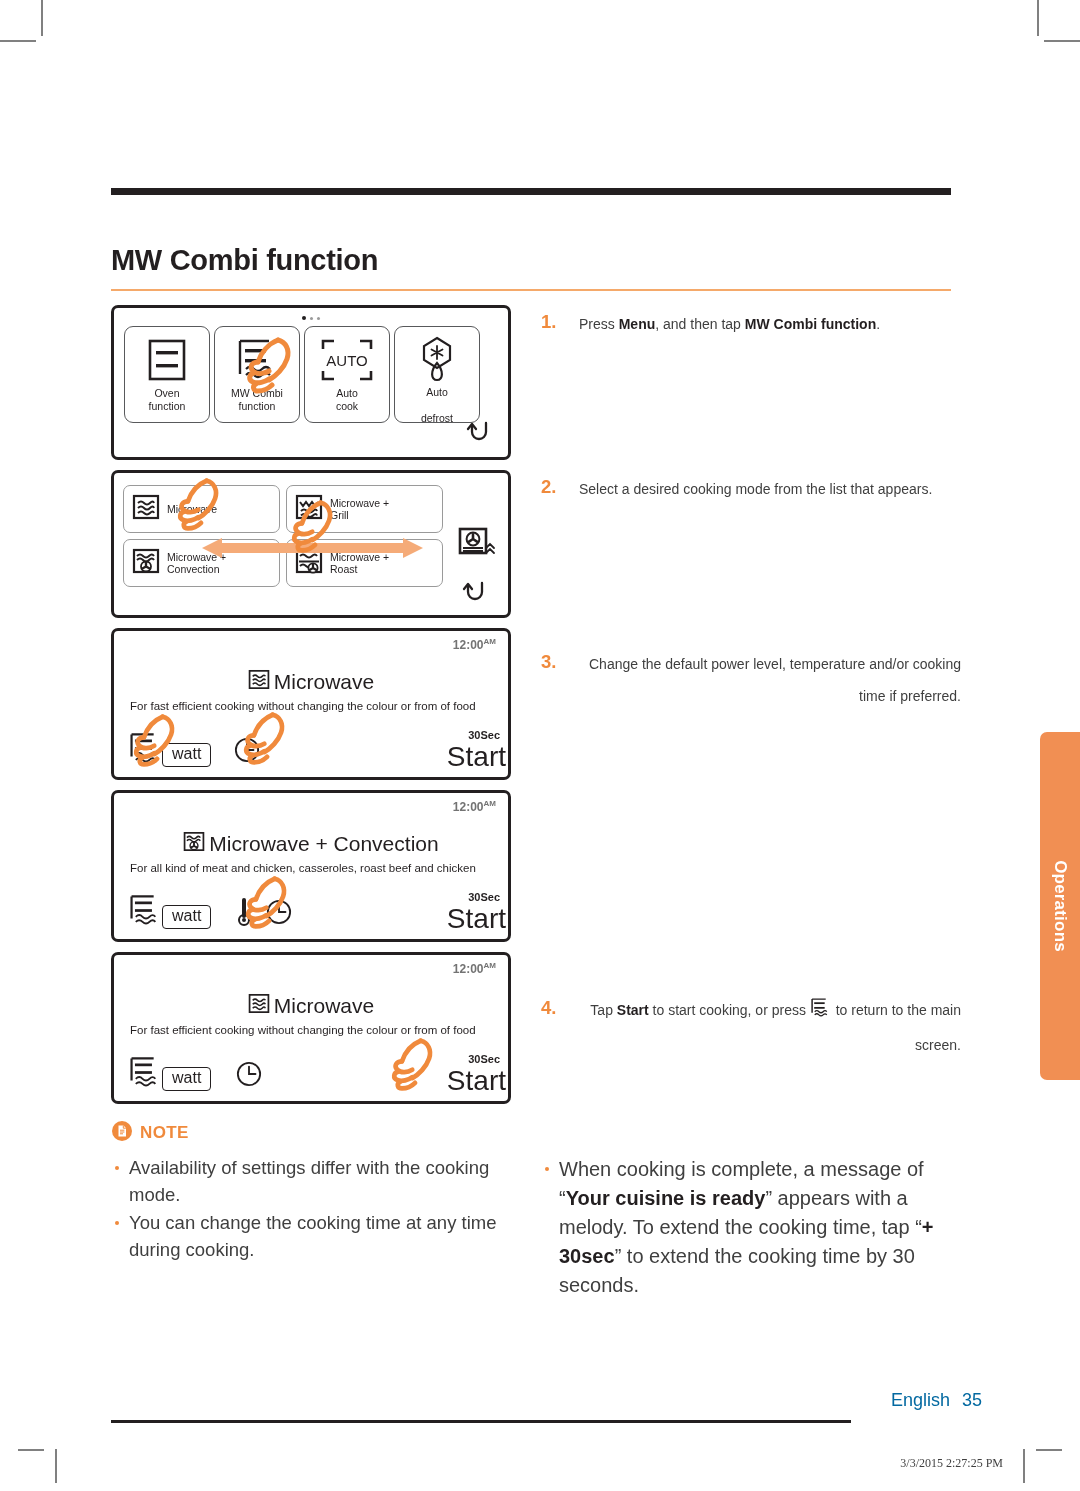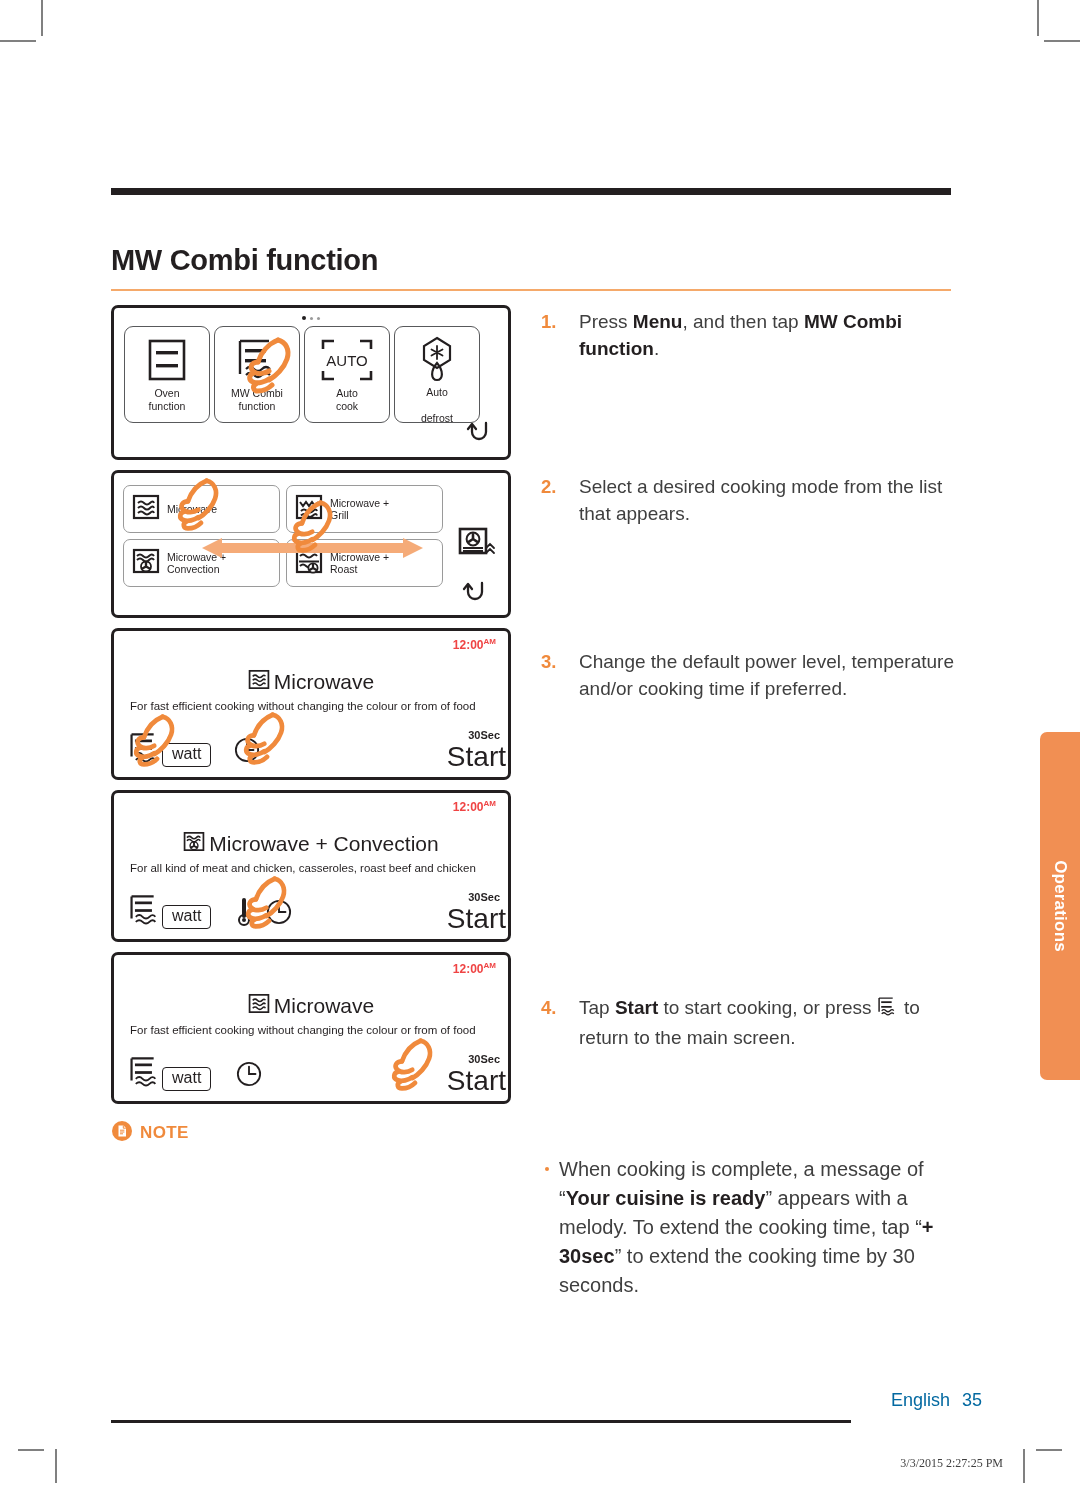--- a/index.html
+++ b/index.html
@@ -81,21 +81,21 @@
     border: 1.3px solid #9a9a9a; border-radius: 7px;
     display: flex; align-items: center; gap: 7px; padding-left: 8px;
   }
   .mode-cell .lbl { font-size: 10.5px; line-height: 12.5px; color:#231f20; }
 
   .swipe-arrow { position: absolute; left: 86px; top: 62px; width: 225px; height: 26px; }
 
   
   .lcd-time {
     position: absolute; right: 12px; top: 6px;
-    font-size: 12px; font-weight: bold; color: #ef4444;
+    font-size: 12px; font-weight: bold; color: #737373;
   }
   .lcd-time sup { font-size: 8px; font-weight: bold; }
   .lcd-title {
     position: absolute; left: 0; right: 0; top: 38px;
     text-align: center; font-size: 21px; color: #231f20;
     display: flex; align-items: center; justify-content: center; gap: 4px;
   }
   .lcd-desc {
     position: absolute; left: 16px; right: 16px; top: 68px;
     text-align: left; font-size: 11.5px; line-height: 15px; color: #231f20;
@@ -130,21 +130,21 @@
     content: ""; position: absolute; left: 4px; top: 12px;
     width: 4px; height: 4px; border-radius: 50%; background: #f08a3c;
   }
 
   
   .step { display: flex; position: absolute; width: 420px; }
   .step .num {
     width: 38px; flex: 0 0 38px;
     font-size: 18.5px; font-weight: bold; color: #f08a3c; line-height: 27px;
   }
-  .step .body { font-size: 19px; line-height: 27px; color: #3f3f3f; }
+  .step .body { font-size: 14px; line-height: 32px; color: #3f3f3f; text-align: right; }
   .step .body b { color: #231f20; font-weight: bold; }
 
   .tail-bullets { position: absolute; top: 1155px; left: 541px; width: 425px; }
   .tail-bullets li { font-size: 20px; line-height: 29px; }
   .tail-bullets li b { color: #231f20; font-weight: bold; }
 
   
   .side-tab {
     position: absolute; right: 0px; top: 732px;
     width: 40px; height: 348px;
@@ -581,20 +581,24 @@
       <span>
         <svg width="22" height="22" viewBox="0 0 22 22">
           <circle cx="11" cy="11" r="10" fill="#f08a3c"></circle>
           <path d="M7.5 5.5 H12.5 L15 8 V16.5 H7.5 Z" fill="#ffffff"></path>
           <path d="M12.3 5.6 V8.2 H14.9" fill="none" stroke="#f08a3c" stroke-width="1"></path>
           <path d="M9 10.2 H13.4 M9 12 H13.4 M9 13.8 H12" stroke="#f08a3c" stroke-width="1"></path>
         </svg>
       </span>
       <span class="txt">NOTE</span>
     </div>
+    <ul class="bullets">
+      <li>Availability of settings differ with the cooking mode.</li>
+      <li>You can change the cooking time at any time during cooking.</li>
+    </ul>
   </div>
 
   <div class="step" style="left:541px;top:308px;">
     <div class="num">1.</div>
     <div class="body"><span>Press </span><b>Menu</b><span>, and then tap </span><b>MW Combi function</b><span>.</span></div>
   </div>
 
   <div class="step" style="left:541px;top:473px;">
     <div class="num">2.</div>
     <div class="body">Select a desired cooking mode from the list that appears.</div>

